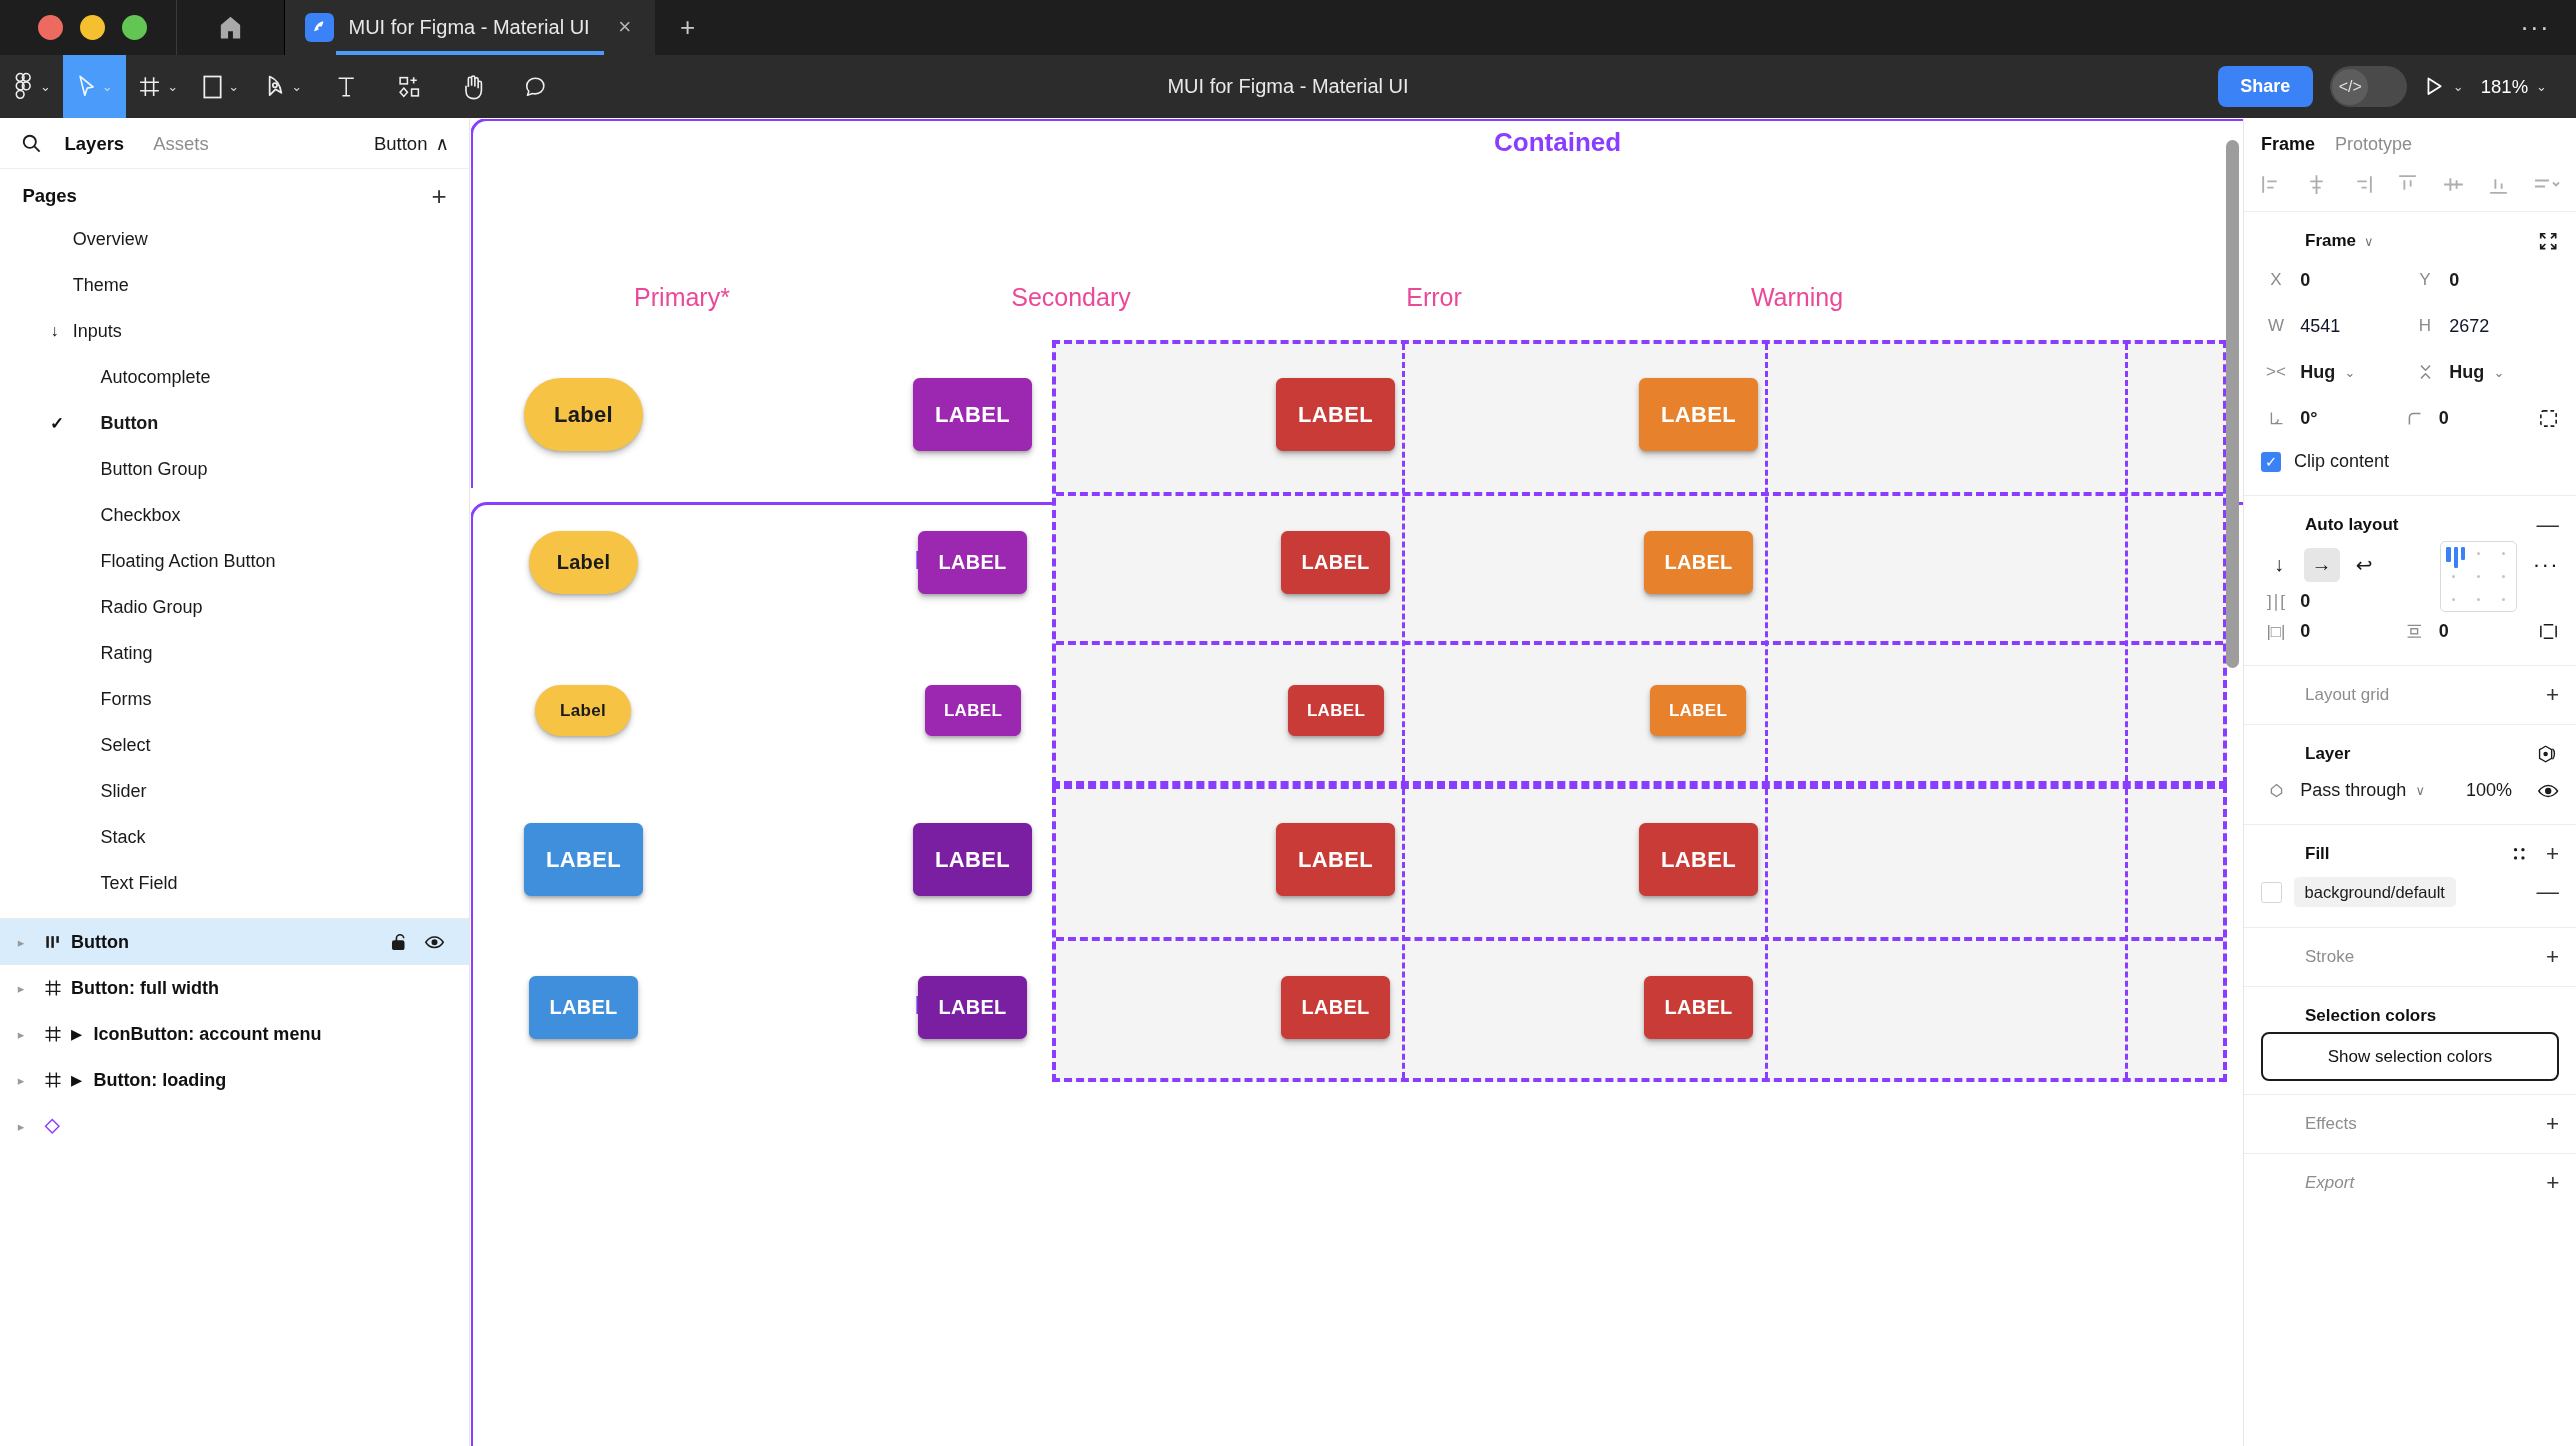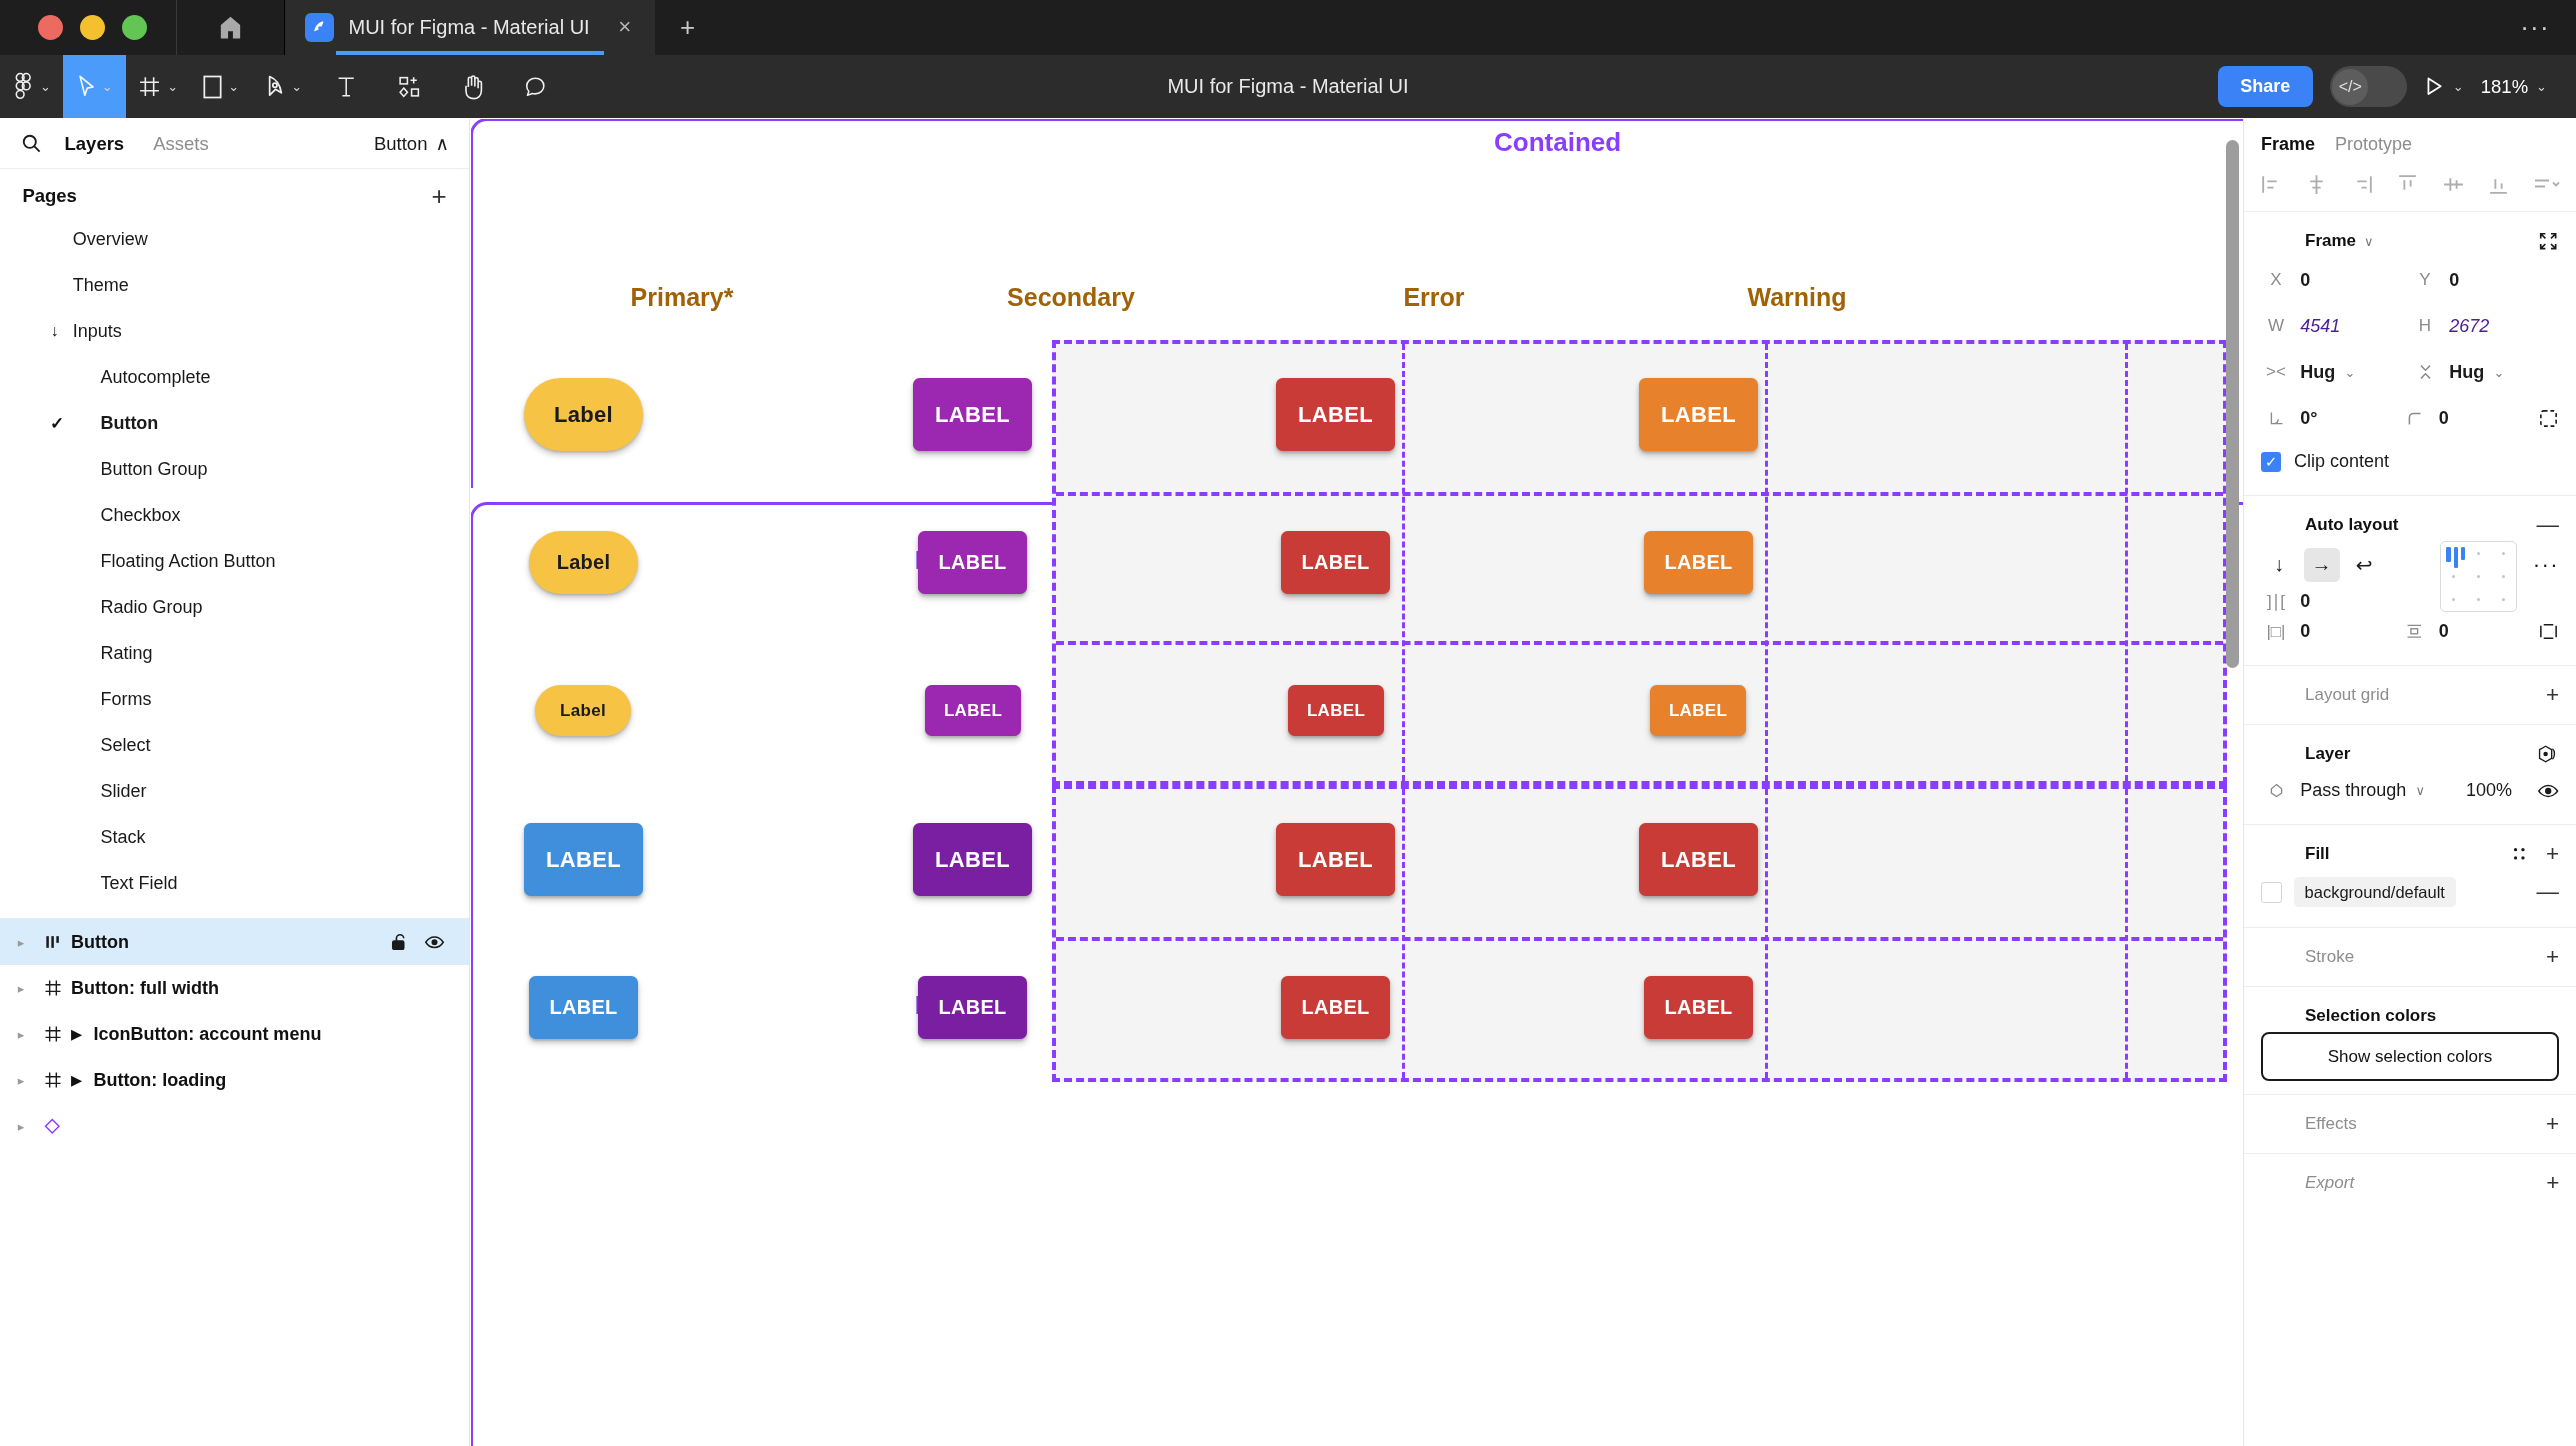--- a/index.html
+++ b/index.html
@@ -137,21 +137,21 @@
     position:absolute; left:-0.7px; top:-0.7px; width:1782px; height:370px;
     border:3.3px solid #8b3dff; border-right:none; border-bottom:none;
     border-top-left-radius:17px;
   }
   .outer-frame2{
     position:absolute; left:-0.7px; top:383px; width:1782px; height:950px;
     border-left:3.3px solid #8b3dff; border-top:3.3px solid #8b3dff;
     border-top-left-radius:17px;
   }
   .colhead{
-    position:absolute; top:164px; font-size:25px; font-weight:bold; color:#a16207;
+    position:absolute; top:164px; font-size:25px; font-weight:normal; color:#ec4899;
     text-align:center; white-space:nowrap;
   }
   .rowlabel{
     position:absolute; font-size:25px; font-weight:bold; color:#8b3dff;
     text-align:right; white-space:nowrap;
   }
   
   .grid{
     position:absolute; background:#f4f4f4;
     border:4px dashed #8b3dff;
@@ -193,21 +193,21 @@
   .sect{ padding:13px 17px; border-bottom:1.3px solid #ededed; }
   .sect.nb{ border-bottom:none;font-style:italic; }
   .sect-head{ display:flex;align-items:center; height:32px;margin-left:44px; }
   .sect-title{ font-size:17px; font-weight:bold; color:#111; }
   .sect-title.mut{ color:#8d8d8d; font-weight:normal; }
   .sect-act{ margin-left:auto; display:flex;align-items:center;gap:17px; color:#333; font-size:22.4px; }
   .prow{ display:flex; align-items:center; height:46px; }
   .pcell{ width:153px; display:flex;align-items:center; gap:9.2px; }
   .plabel{ width:30px; color:#8b8b8b; font-size:17px; display:flex;align-items:center;justify-content:center;}
   .pval{ font-size:18px; color:#1b1b1b; font-weight:bold; }
-  .pval.mut{ color:#4c1d95; font-weight:normal;font-style:italic; }
+  .pval.mut{ color:#0f172a; font-weight:normal; }
   .pcaret{ font-size:13px; color:#777; }
   .chkrow{ display:flex;align-items:center; gap:13px; height:41px; }
   .chkbox{ width:20px;height:20px;border-radius:3.3px;background:#3b82f6;
            display:flex;align-items:center;justify-content:center;color:#fff;font-size:14.5px;}
   .chklabel{ font-size:18px;color:#1b1b1b; }
   .al-row{ display:flex; align-items:flex-start; gap:9.2px; height:99px; }
   .al-dirs{ display:flex;align-items:center; gap:6.6px; padding-top:6.6px; }
   .al-dir{ width:36px;height:34px;display:flex;align-items:center;justify-content:center;
            border-radius:5.3px; color:#1b1b1b; font-size:20px;}
   .al-dir.on{ background:#e6e6e6; }

